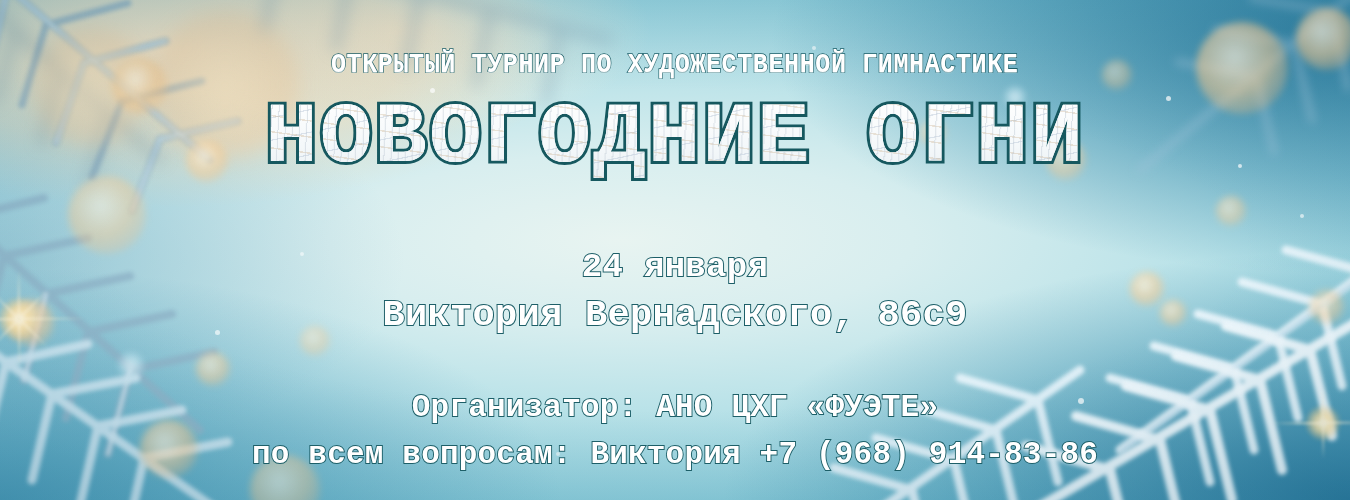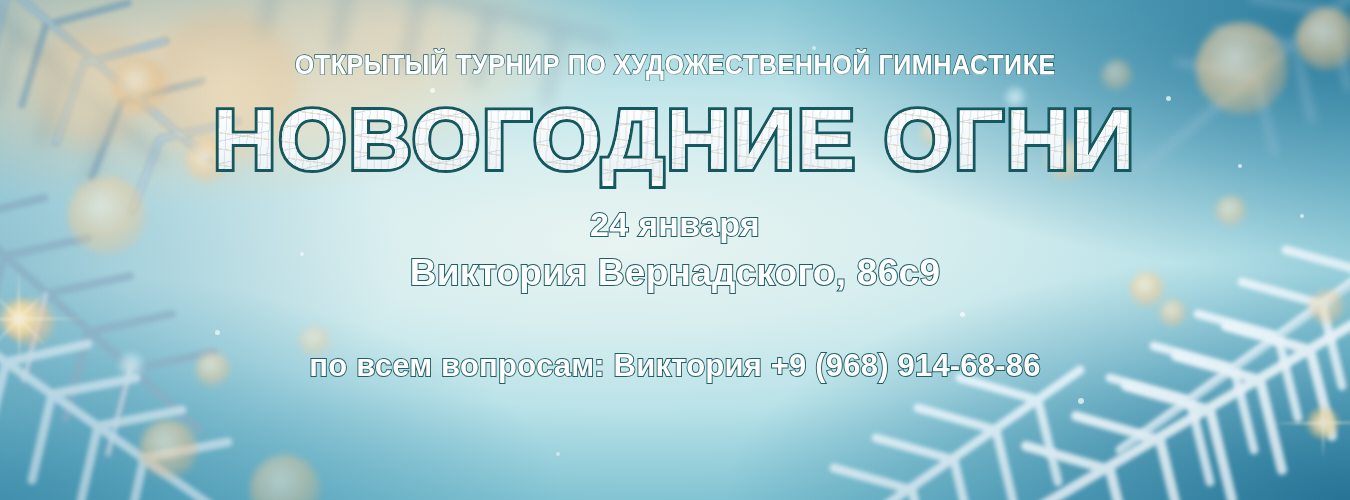--- a/index.html
+++ b/index.html
@@ -1,21 +1,21 @@
 <!DOCTYPE html>
 <html lang="ru"><head>
 <meta charset="utf-8">
 <title>Новогодние огни</title>
 <style>
   html,body{margin:0;padding:0;background:#0d1a1f;}
   .banner{
     position:relative;
     width:1350px;height:500px;
     overflow:hidden;
-    font-family:Liberation Sans, sans-serif;
+    font-family:Liberation Mono, monospace;
     isolation:isolate;
   }
 
   
   .bg-base{
     position:absolute;inset:0;
     background:
       radial-gradient(120% 95% at 46% 48%, #e8f4f1 0%, #d8eeef 18%, #b9e2e8 36%, #8fd0dd 55%, #62b9d0 74%, #3f9dbf 100%);
   }
   .bg-corner-warm{
@@ -95,21 +95,21 @@
       repeating-linear-gradient(93deg, rgba(196,206,216,.55) 0 1px, rgba(255,255,255,0) 1px 7px),
       repeating-linear-gradient(8deg, rgba(206,182,150,.38) 0 1.4px, rgba(255,255,255,0) 1.4px 16px),
       repeating-linear-gradient(168deg, rgba(150,170,196,.30) 0 1.2px, rgba(255,255,255,0) 1.2px 22px),
       linear-gradient(180deg,#ffffff 0%,#f4f8fa 60%,#e9f0f3 100%);
     -webkit-background-clip:text;
     background-clip:text;
     pointer-events:none;
   }
 
   .info{
-    margin-top:24px;
+    margin-top:68px;
     display:flex;flex-direction:column;gap:8px;align-items:center;
   }
   .info-line{
     font-size:34px;
     font-weight:700;
     letter-spacing:.3px;
     color:#ffffff;
     -webkit-text-stroke:2px #1d5f68;
     paint-order:stroke fill;
     white-space:nowrap;
@@ -343,17 +343,18 @@
       <span>НОВОГОДНИЕ ОГНИ</span>
       <span class="title-marble">НОВОГОДНИЕ ОГНИ</span>
     </div>
 
     <div class="info">
       <div class="info-line date">24 января</div>
       <div class="info-line addr">Виктория Вернадского, 86с9</div>
     </div>
 
     <div class="footer">
-      <div class="footer-line">по всем вопросам: Виктория +9 (968) 914-68-86</div>
+      <div class="footer-line">Организатор: АНО ЦХГ «ФУЭТЕ»</div>
+      <div class="footer-line">по всем вопросам: Виктория +7 (968) 914-83-86</div>
     </div>
 
   </div>
 </div>
 
 </body></html>

